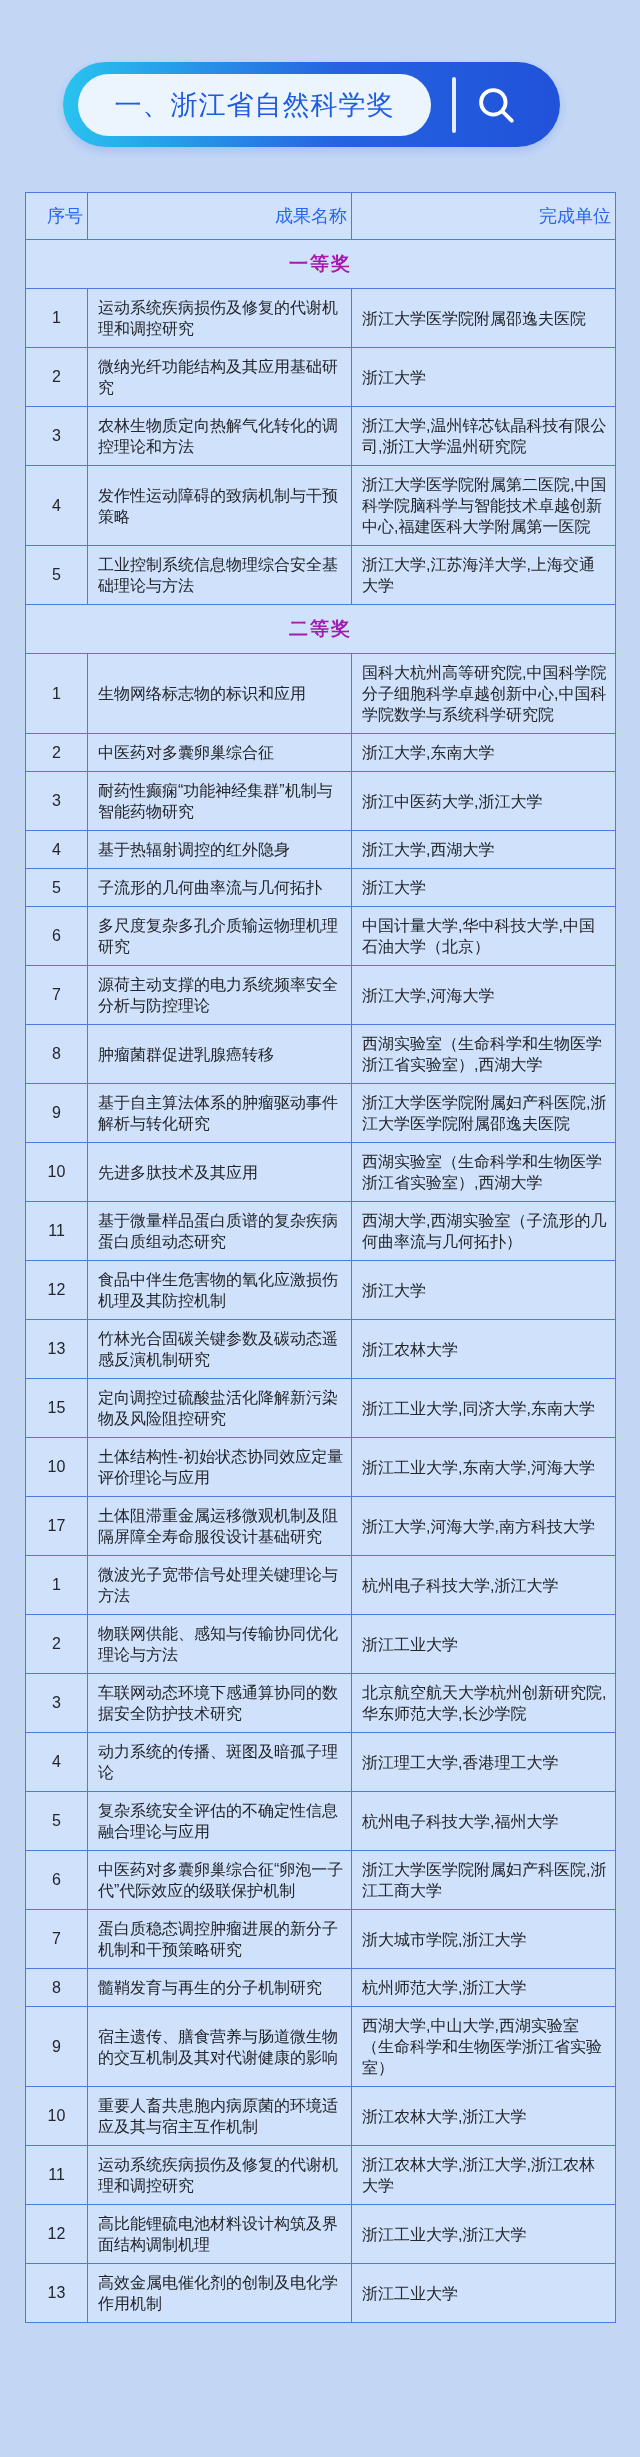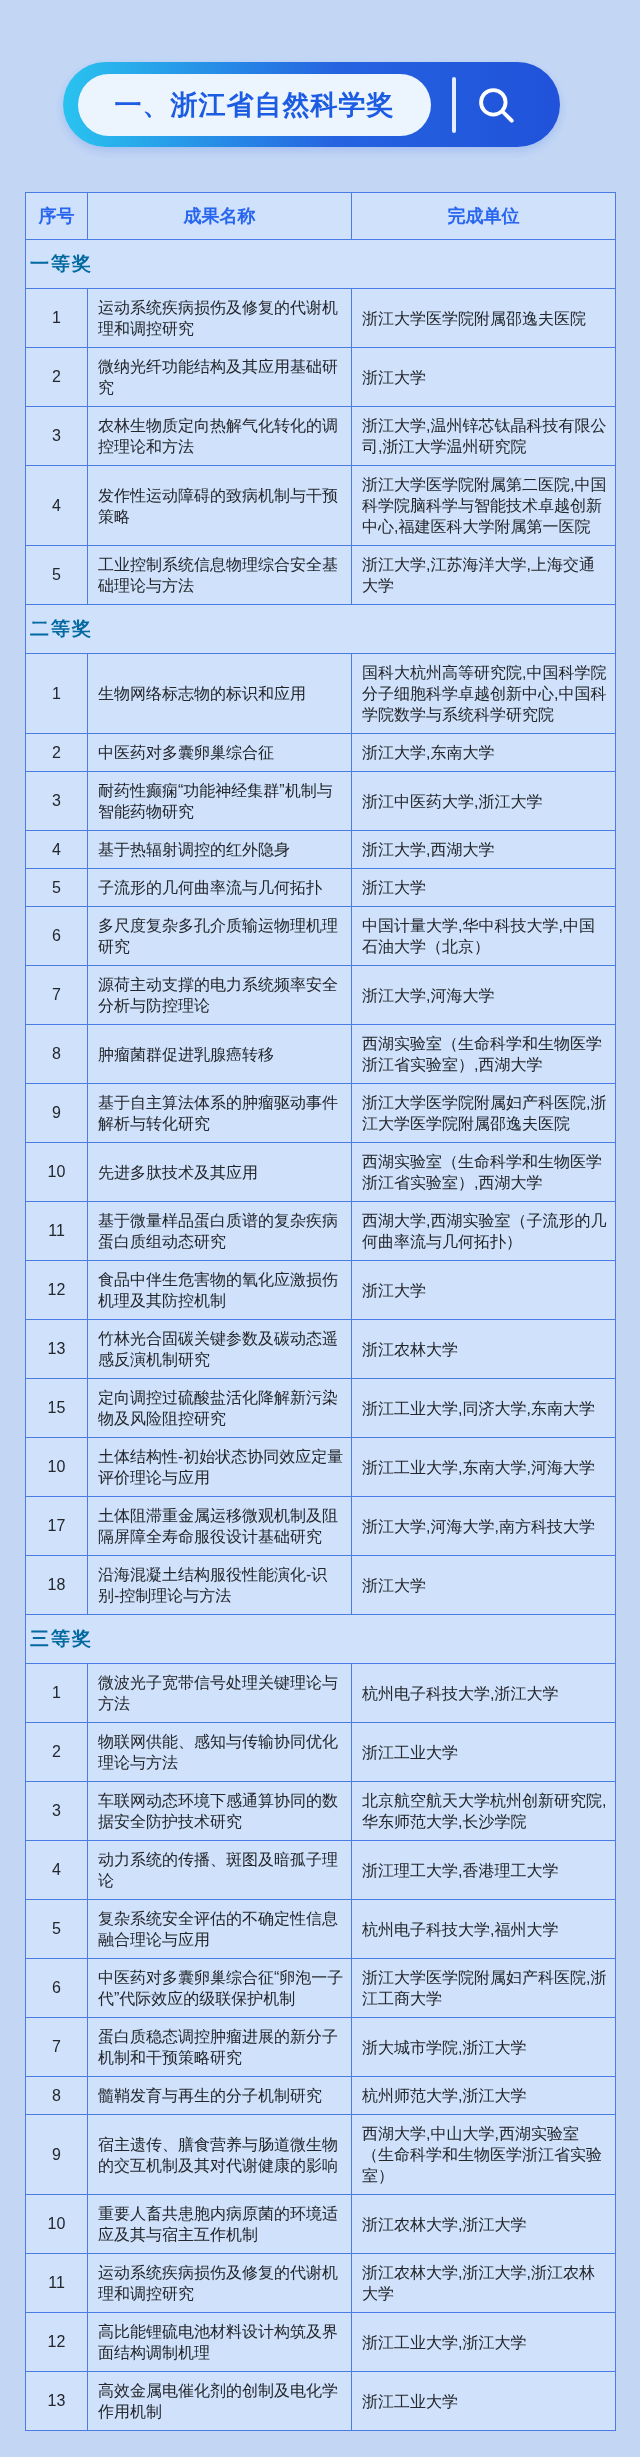--- a/index.html
+++ b/index.html
@@ -20,21 +20,21 @@
     display:flex; align-items:center;
     box-shadow:0 4px 10px rgba(32,82,218,.18);
     box-sizing:border-box;
   }
   .title-pill {
     margin-left:15px;
     width:353px; height:62px;
     border-radius:31px;
     background:#ecf4fe;
     display:flex; align-items:center; justify-content:center;
-    font-size:27px; font-weight:bold; color:#1c5ce2;
+    font-size:27px; font-weight:normal; color:#1c5ce2;
     letter-spacing:1px;
     white-space:nowrap;
   }
   .pill-divider {
     width:4px; height:56px;
     margin-left:21px;
     background:#eef5ff; opacity:.95;
     border-radius:2px;
   }
   .search-btn {
@@ -55,29 +55,30 @@
     background:#cfe1fb;
   }
   table.awards th, table.awards td {
     border:1.5px solid #4a7ce4;
     vertical-align:middle;
     box-sizing:border-box;
     word-break:break-all;
   }
   table.awards th {
     color:#2966ef;
-    font-size:18px; font-weight:bold;
+    font-size:18px; font-weight:normal;
     padding:11px 4px;
-    text-align:center;
+    text-align:right;
   }
   th.col-no-h  { width:62px; }
   th.col-name-h{ width:264px; }
   th.col-org-h { width:264px; }
   tr.section-row td {
-    font-size:19px; font-weight:bold; color:#0369a1;
+    text-align:center;
+    font-size:19px; font-weight:bold; color:#a21caf;
     padding:11px 4px;
     letter-spacing:2px;
   }
   td.cell-no {
     text-align:center;
     font-size:16px; color:#23262b;
     padding:8px 2px;
   }
   td.cell-name, td.cell-org {
     font-size:16px; color:#23262b;
@@ -218,28 +219,20 @@
           <td class="cell-no">10</td>
           <td class="cell-name">土体结构性-初始状态协同效应定量评价理论与应用</td>
           <td class="cell-org">浙江工业大学,东南大学,河海大学</td>
         </tr>
         <tr>
           <td class="cell-no">17</td>
           <td class="cell-name">土体阻滞重金属运移微观机制及阻隔屏障全寿命服役设计基础研究</td>
           <td class="cell-org">浙江大学,河海大学,南方科技大学</td>
         </tr>
         <tr>
-          <td class="cell-no">18</td>
-          <td class="cell-name">沿海混凝土结构服役性能演化-识别-控制理论与方法</td>
-          <td class="cell-org">浙江大学</td>
-        </tr>
-        <tr class="section-row">
-          <td colspan="3">三等奖</td>
-        </tr>
-        <tr>
           <td class="cell-no">1</td>
           <td class="cell-name">微波光子宽带信号处理关键理论与方法</td>
           <td class="cell-org">杭州电子科技大学,浙江大学</td>
         </tr>
         <tr>
           <td class="cell-no">2</td>
           <td class="cell-name">物联网供能、感知与传输协同优化理论与方法</td>
           <td class="cell-org">浙江工业大学</td>
         </tr>
         <tr>

